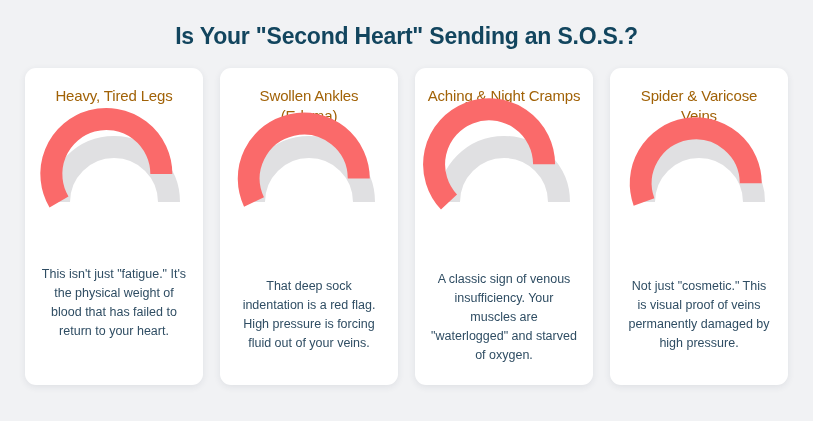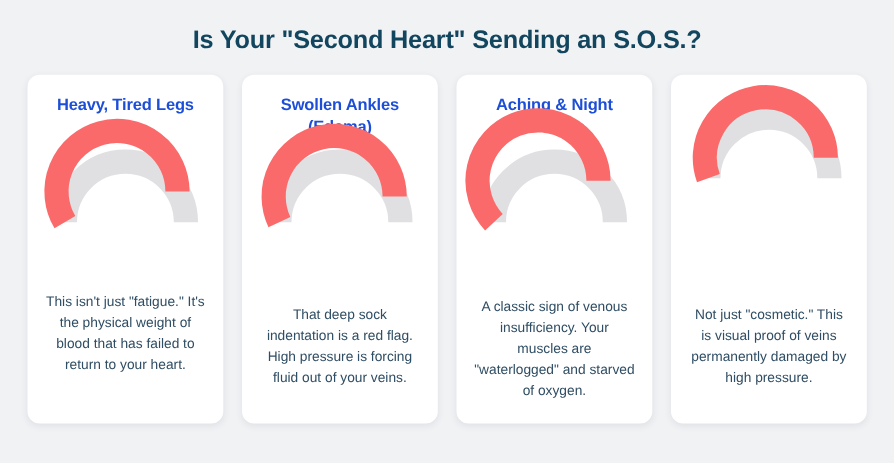--- a/index.html
+++ b/index.html
@@ -51,23 +51,23 @@
     height: 317px;
     box-shadow: 0 2px 7px rgba(40, 55, 75, 0.09);
     padding: 18px 12px 16px 12px;
     display: flex;
     flex-direction: column;
     align-items: center;
     position: relative;
   }
 
   .card-title {
-    color: #1d4ed8;
+    color: #a16207;
     font-size: 15px;
-    font-weight: bold;
+    font-weight: normal;
     text-align: center;
     line-height: 20px;
     letter-spacing: -0.15px;
     min-height: 40px;
   }
 
   .gauge-wrap {
     margin-top: 10px;
     width: 132px;
     height: 70px;
@@ -147,20 +147,21 @@
       <div class="gauge-wrap">
         <svg class="gauge-svg" viewBox="0 0 132 70">
           <path class="gauge-track" d="M 11 66 A 55 55 0 0 1 121 66" stroke="#e0e0e2"></path>
           <path class="gauge-value" id="gauge-arc-2" d="M 11 66 A 55 55 0 1 1 106.09 28.35" stroke="#fa6a6a"></path>
         </svg>
       </div>
       <div class="card-desc">A classic sign of venous insufficiency. Your muscles are "waterlogged" and starved of oxygen.</div>
     </div>
 
     <div class="card">
+      <div class="card-title">Spider &amp; Varicose Veins</div>
       <div class="gauge-wrap">
         <svg class="gauge-svg" viewBox="0 0 132 70">
           <path class="gauge-track" d="M 11 66 A 55 55 0 0 1 121 66" stroke="#e0e0e2"></path>
           <path class="gauge-value" id="gauge-arc-3" d="M 11 66 A 55 55 0 1 1 117.75 47.37" stroke="#fa6a6a"></path>
         </svg>
       </div>
       <div class="card-desc">Not just "cosmetic." This is visual proof of veins permanently damaged by high pressure.</div>
     </div>
 
   </div>

